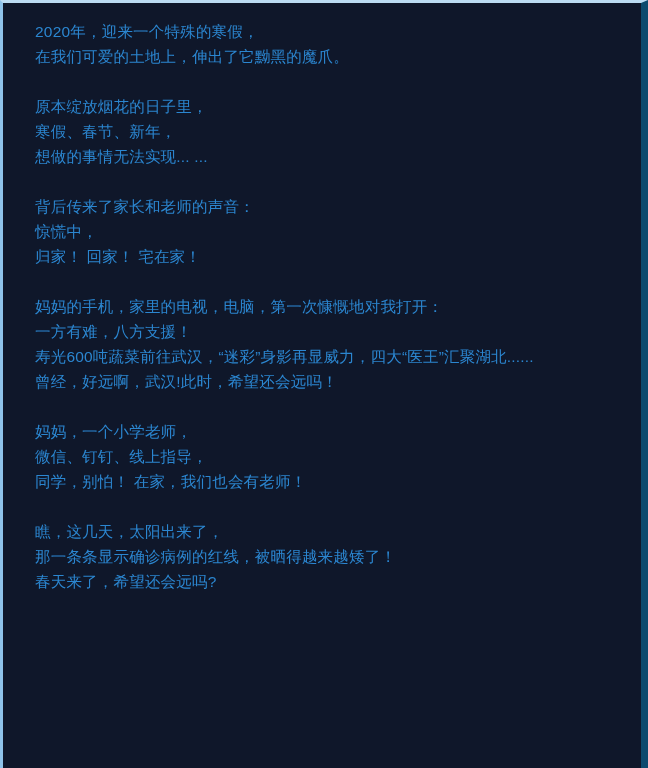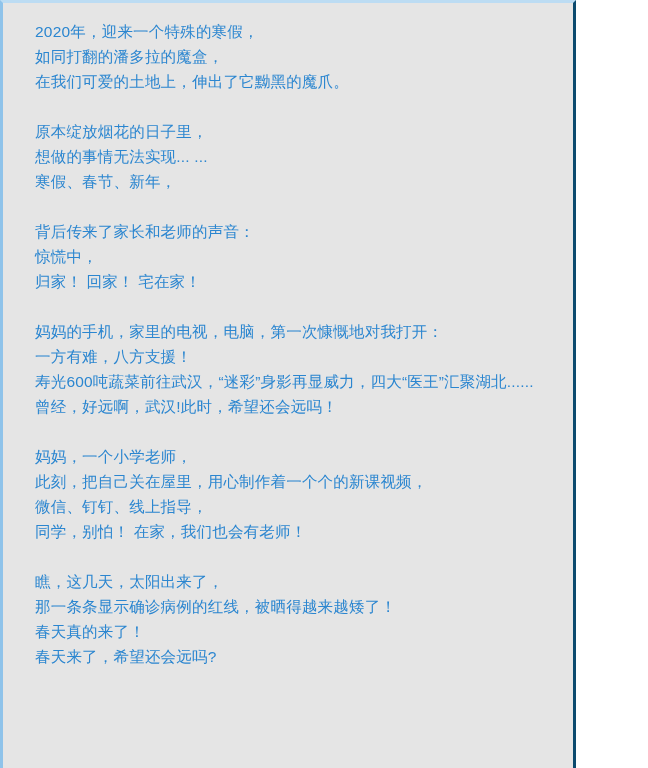--- a/index.html
+++ b/index.html
@@ -8,26 +8,26 @@
   }
   body {
     width: 648px;
     height: 768px;
     background: #ffffff;
     font-family: "Liberation Sans", sans-serif;
     overflow: hidden;
   }
   #page {
     position: relative;
-    width: 576px;
+    width: 648px;
     height: 768px;
-    background: #e5e5e5;
+    background: #0f172a;
     box-sizing: border-box;
     border-left: 3px solid #8fc3ea;
-    border-right: 3px solid #0c4a6e;
+    border-right: 7px solid #0c4a6e;
     border-top: 3px solid #bcdcf3;
   }
   #poem {
     padding: 16px 20px 0 32px;
     box-sizing: border-box;
   }
   .line {
     color: #2b86d0;
     font-size: 15.5px;
     line-height: 25px;
@@ -38,39 +38,36 @@
   .line.blank {
     height: 25px;
   }
 </style>
 </head>
 <body>
 
 <div id="page">
   <div id="poem">
       <div class="line">2020年，迎来一个特殊的寒假，</div>
-      <div class="line">如同打翻的潘多拉的魔盒，</div>
       <div class="line">在我们可爱的土地上，伸出了它黝黑的魔爪。</div>
       <div class="line blank"></div>
       <div class="line">原本绽放烟花的日子里，</div>
+      <div class="line">寒假、春节、新年，</div>
       <div class="line">想做的事情无法实现... ...</div>
-      <div class="line">寒假、春节、新年，</div>
       <div class="line blank"></div>
       <div class="line">背后传来了家长和老师的声音：</div>
       <div class="line">惊慌中，</div>
       <div class="line">归家！ 回家！ 宅在家！</div>
       <div class="line blank"></div>
       <div class="line">妈妈的手机，家里的电视，电脑，第一次慷慨地对我打开：</div>
       <div class="line">一方有难，八方支援！</div>
       <div class="line">寿光600吨蔬菜前往武汉，“迷彩”身影再显威力，四大“医王”汇聚湖北......</div>
       <div class="line">曾经，好远啊，武汉!此时，希望还会远吗！</div>
       <div class="line blank"></div>
       <div class="line">妈妈，一个小学老师，</div>
-      <div class="line">此刻，把自己关在屋里，用心制作着一个个的新课视频，</div>
       <div class="line">微信、钉钉、线上指导，</div>
       <div class="line">同学，别怕！ 在家，我们也会有老师！</div>
       <div class="line blank"></div>
       <div class="line">瞧，这几天，太阳出来了，</div>
       <div class="line">那一条条显示确诊病例的红线，被晒得越来越矮了！</div>
-      <div class="line">春天真的来了！</div>
       <div class="line">春天来了，希望还会远吗?</div>
     </div>
 </div>
 
 </body></html>

